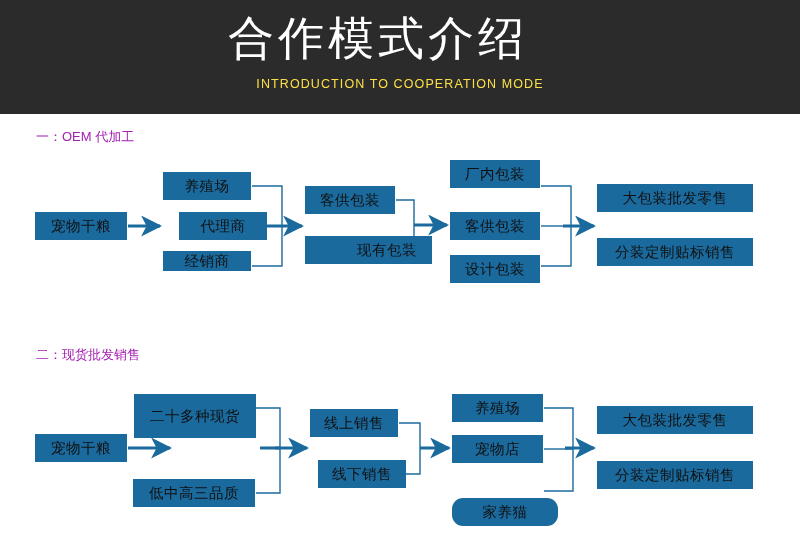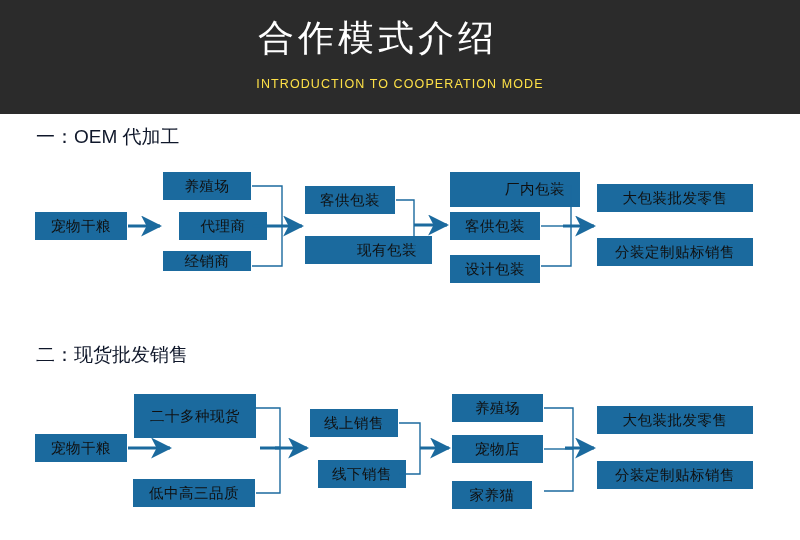--- a/index.html
+++ b/index.html
@@ -27,42 +27,42 @@
     height: 114px;
     background: #2b2b2b;
   }
   .banner-title {
     position: absolute;
     left: 0;
     top: 8px;
     width: 756px;
     text-align: center;
     color: #ffffff;
-    font-size: 36px;
+    font-size: 46px;
     line-height: 60px;
     letter-spacing: 4px;
     font-weight: normal;
   }
   .banner-sub {
     position: absolute;
     left: 0;
     top: 76px;
     width: 800px;
     text-align: center;
     color: #fde047;
     font-size: 12.5px;
     letter-spacing: 1.1px;
     line-height: 16px;
   }
 
   
   .section-heading {
     position: absolute;
-    color: #0f172a;
-    font-size: 19px;
+    color: #a21caf;
+    font-size: 13px;
     line-height: 22px;
     white-space: nowrap;
   }
   #heading-1 { left: 36px; top: 126px; }
   #heading-2 { left: 36px; top: 344px; }
 
   
   .flow-box {
     position: absolute;
     background: #1b6a9e;
@@ -101,40 +101,40 @@
 
   <div class="flow-box" style="left:35px;  top:212px; width:92px;  height:28px;">宠物干粮</div>
 
   <div class="flow-box" style="left:163px; top:172px; width:88px;  height:28px;">养殖场</div>
   <div class="flow-box" style="left:163px; top:212px; width:88px;  height:28px;margin-left:16px;">代理商</div>
   <div class="flow-box" style="left:163px; top:251px; width:88px;  height:20px;">经销商</div>
 
   <div class="flow-box" style="left:305px; top:186px; width:90px;  height:28px;">客供包装</div>
   <div class="flow-box" style="left:305px; top:236px; width:90px;  height:28px;padding-left:37px;">现有包装</div>
 
-  <div class="flow-box" style="left:450px; top:172px; width:90px;  height:35px;padding-left:40px;">厂内包装</div>
+  <div class="flow-box" style="left:450px; top:160px; width:90px;  height:28px;">厂内包装</div>
   <div class="flow-box" style="left:450px; top:212px; width:90px;  height:28px;">客供包装</div>
   <div class="flow-box" style="left:450px; top:255px; width:90px;  height:28px;">设计包装</div>
 
   <div class="flow-box wide" style="left:597px; top:184px; width:156px; height:28px;">大包装批发零售</div>
   <div class="flow-box wide" style="left:597px; top:238px; width:156px; height:28px;">分装定制贴标销售</div>
 
   <div class="section-heading" id="heading-2">二：现货批发销售</div>
 
   <div class="flow-box" style="left:35px;  top:434px; width:92px;  height:28px;">宠物干粮</div>
 
   <div class="flow-box" style="left:134px; top:394px; width:122px; height:44px;">二十多种现货</div>
   <div class="flow-box" style="left:133px; top:479px; width:122px; height:28px;">低中高三品质</div>
 
   <div class="flow-box" style="left:310px; top:409px; width:88px;  height:28px;">线上销售</div>
   <div class="flow-box" style="left:310px; top:460px; width:88px;  height:28px;margin-left:8px;">线下销售</div>
 
   <div class="flow-box" style="left:452px; top:394px; width:91px;  height:28px;">养殖场</div>
   <div class="flow-box" style="left:452px; top:435px; width:91px;  height:28px;">宠物店</div>
-  <div class="flow-box" style="left:452px; top:481px; width:80px;  height:28px;">家养猫</div>
+  <div class="flow-box" style="left:452px; top:498px; width:106px;  height:28px;border-radius:11px;">家养猫</div>
 
   <div class="flow-box wide" style="left:597px; top:406px; width:156px; height:28px;">大包装批发零售</div>
   <div class="flow-box wide" style="left:597px; top:461px; width:156px; height:28px;">分装定制贴标销售</div>
 
   <svg class="connectors" viewBox="0 0 800 540">
     <defs>
       <marker id="arrow" viewBox="0 0 10 10" refX="9" refY="5" markerWidth="7" markerHeight="7" orient="auto-start-reverse">
         <path d="M 0 0 L 10 5 L 0 10 L 2.6 5 z" fill="#1b6a9e"></path>
       </marker>
     </defs>

